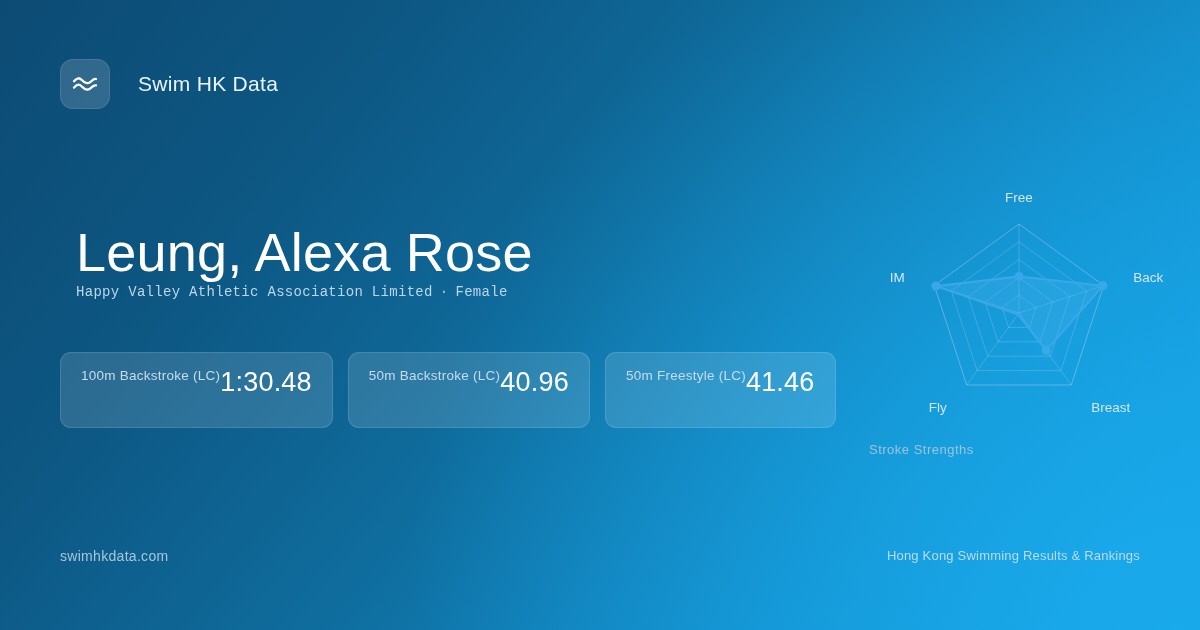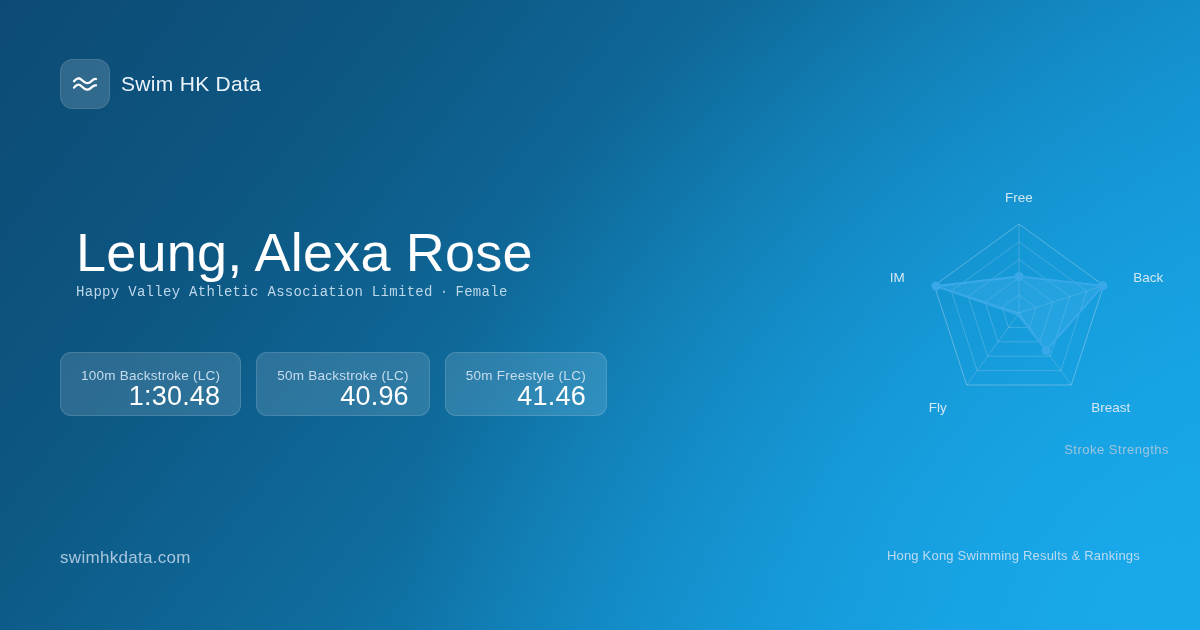--- a/index.html
+++ b/index.html
@@ -16,21 +16,21 @@
     height: 630px;
     background:
       radial-gradient(circle at 98% 100%, rgba(25,170,235,0.95) 0%, rgba(25,170,235,0) 58%),
       linear-gradient(128deg, #0c4b74 0%, #0d5783 24%, #0f6d9e 48%, #1289c5 72%, #16a2e8 100%);
     overflow: hidden;
   }
 
   
   .brand {
     position:absolute; left:60px; top:59px;
-    display:flex; align-items:center; gap:11px;
+    display:flex; align-items:center; gap:28px;
   }
   .brand-mark {
     width:50px; height:50px; border-radius:13px;
     background: rgba(255,255,255,0.15);
     border: 1px solid rgba(255,255,255,0.10);
     display:flex; align-items:center; justify-content:center;
   }
   .brand-mark svg { display:block; }
   .brand-name {
     font-size:21px; font-weight:400; color:#eaf3fa;
@@ -53,22 +53,22 @@
   .stat-row {
     position:absolute; left:60px; top:352px;
     display:flex; gap:15px; align-items:stretch;
   }
   .stat-card {
     background: rgba(255,255,255,0.13);
     border: 1px solid rgba(255,255,255,0.13);
     border-radius: 11px;
     padding: 16px 20px 17px 20px;
     min-width: 90px;
-    height: 64px;
-    display:flex; flex-direction:column; justify-content:flex-start;
+    height: 76px;
+    display:flex; justify-content:flex-start;
   }
   .stat-label {
     font-size:13.5px; color:#c6dced; font-weight:400;
     letter-spacing:0.25px; white-space:nowrap; line-height:1;
   }
   .stat-value {
     font-size:27px; color:#ffffff; font-weight:400;
     letter-spacing:0.2px; white-space:nowrap; line-height:1;text-align:right;
   }
 
@@ -77,28 +77,28 @@
     position:absolute; left:869px; top:170px;
     width:300px; height:300px;
   }
   .radar-wrap svg { display:block; overflow:visible; }
   .radar-axis-label {
     font-family:"Liberation Sans", sans-serif;
     font-size:13.5px; fill:#d3e6f3;
   }
   .radar-caption {
     position:absolute; left:0; top:272px; width:300px;
-    text-align:right;
+    text-align:left;
     font-size:13px; color:#9dc3dd; letter-spacing:0.5px;
   }
 
   
   .footer-left {
     position:absolute; left:60px; top:548px;
-    font-size:17px; color:#a7c6dd; letter-spacing:0.3px;
+    font-size:14px; color:#a7c6dd; letter-spacing:0.3px;
   }
   .footer-right {
     position:absolute; right:60px; top:548px;
     font-size:13px; color:#bcdaf0; letter-spacing:0.2px;
   }
 </style>
 </head>
 <body>
 
 <div class="card-surface">

